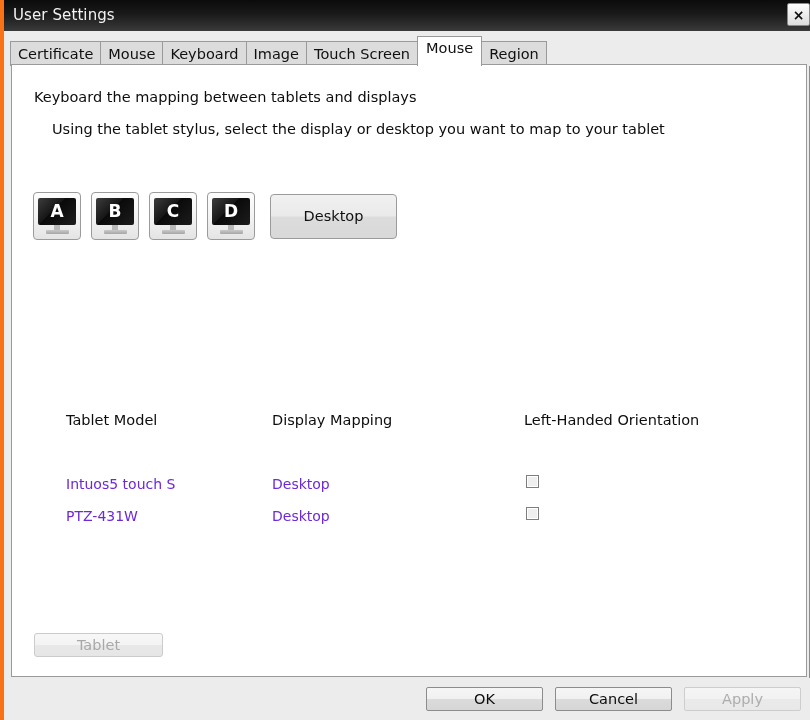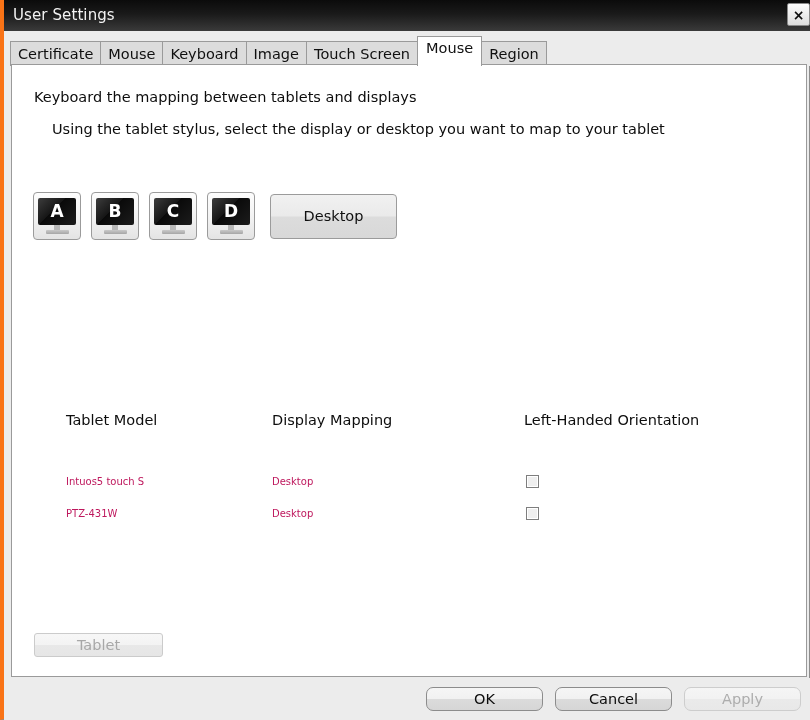--- a/index.html
+++ b/index.html
@@ -214,22 +214,22 @@
   .trow {
     position: relative;
     height: 32px;
   }
   .thead .cell {
     font-size: 14.5px;
     color: #0d0d0d;
   }
   .cell {
     position: absolute;
-    font-size: 10px;
-    color: #be185d;
+    font-size: 14px;
+    color: #6d28d9;
     white-space: nowrap;
     line-height: 1;
     top: 0;
   }
   .col-model  { left: 0px; margin-left: 32px; }
   .col-map    { left: 238px; }
   .col-left   { left: 490px; }
 
   .chk {
     position: absolute;
@@ -284,21 +284,21 @@
     right: 13px;
     top: 9px;
     display: flex;
   }
   .dlg-btn {
     width: 117px;
     height: 24px;
     margin-left: 12px;
     box-sizing: border-box;
     border: 1px solid #8c8c8c;
-    border-radius: 7px;
+    border-radius: 2px;
     background: linear-gradient(to bottom, #f6f6f6 0%, #f1f1f1 48%, #dbdbdb 52%, #d6d6d6 100%);
     font-size: 14.5px;
     color: #0d0d0d;
     font-family: "DejaVu Sans", "Liberation Sans", sans-serif;
     cursor: pointer;
   }
   .dlg-btn.disabled {
     border-color: #cdcdcd;
     color: #adadad;
     background: linear-gradient(to bottom, #f5f5f5 0%, #f2f2f2 48%, #eaeaea 52%, #e8e8e8 100%);

